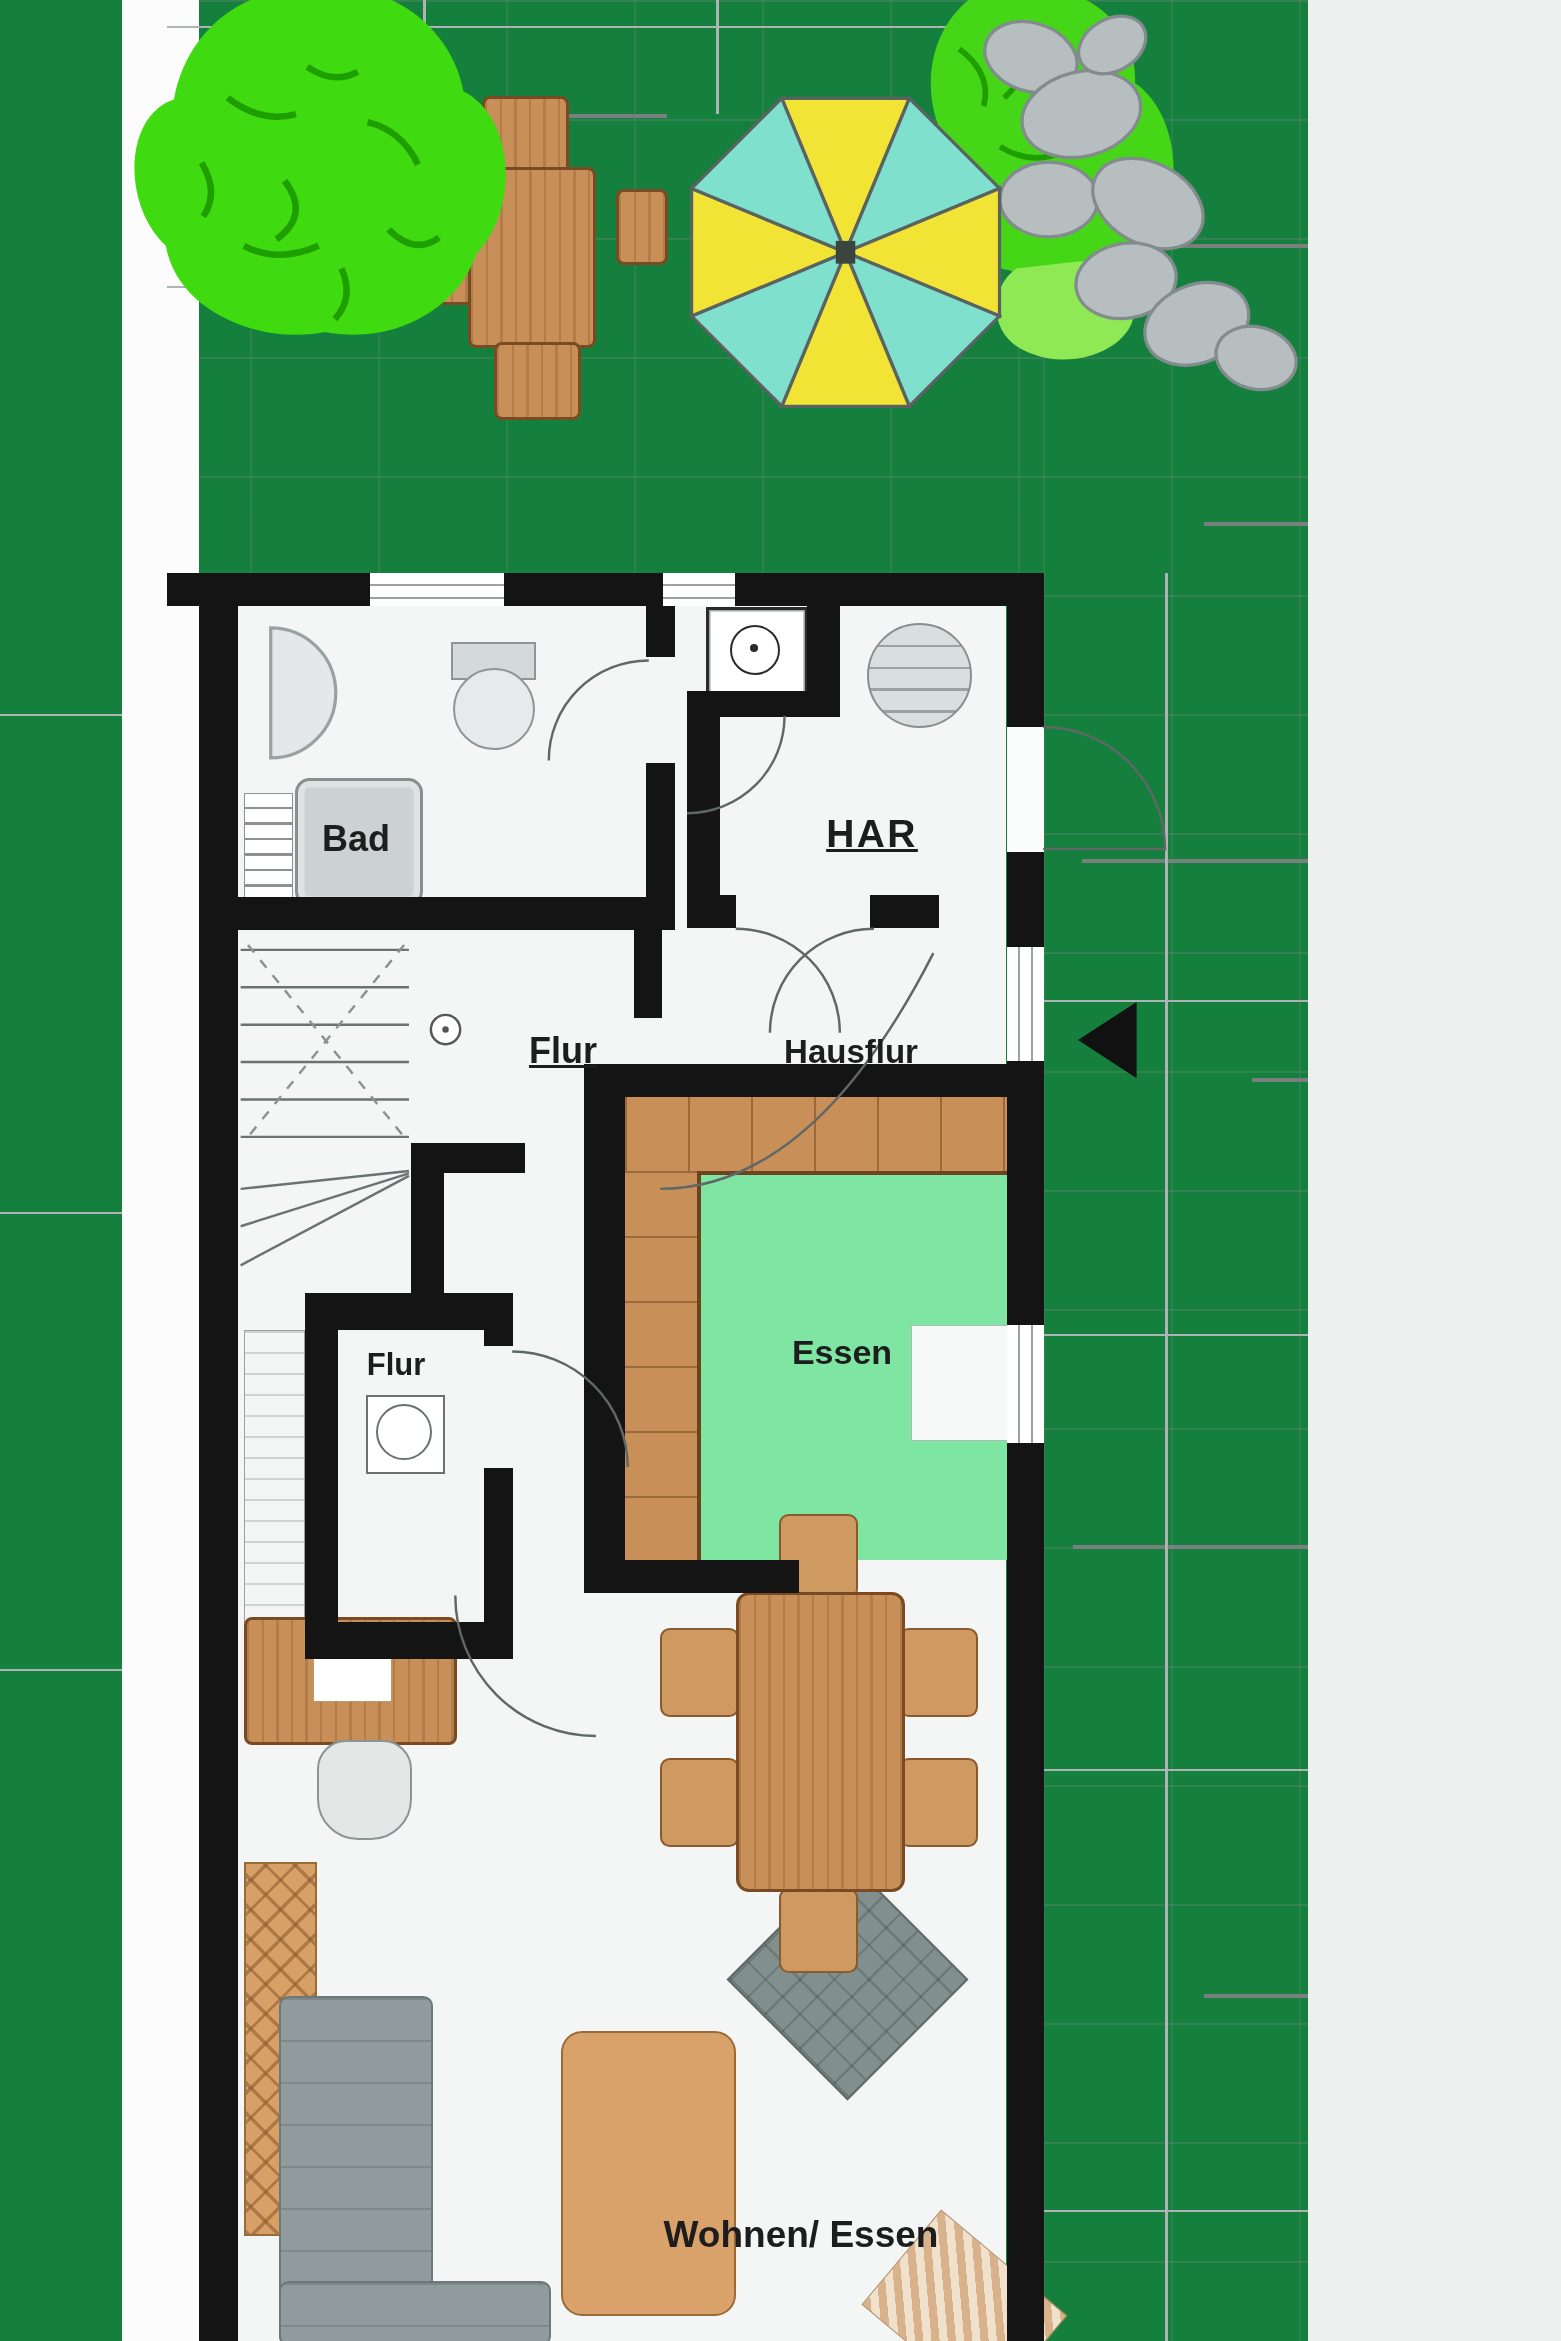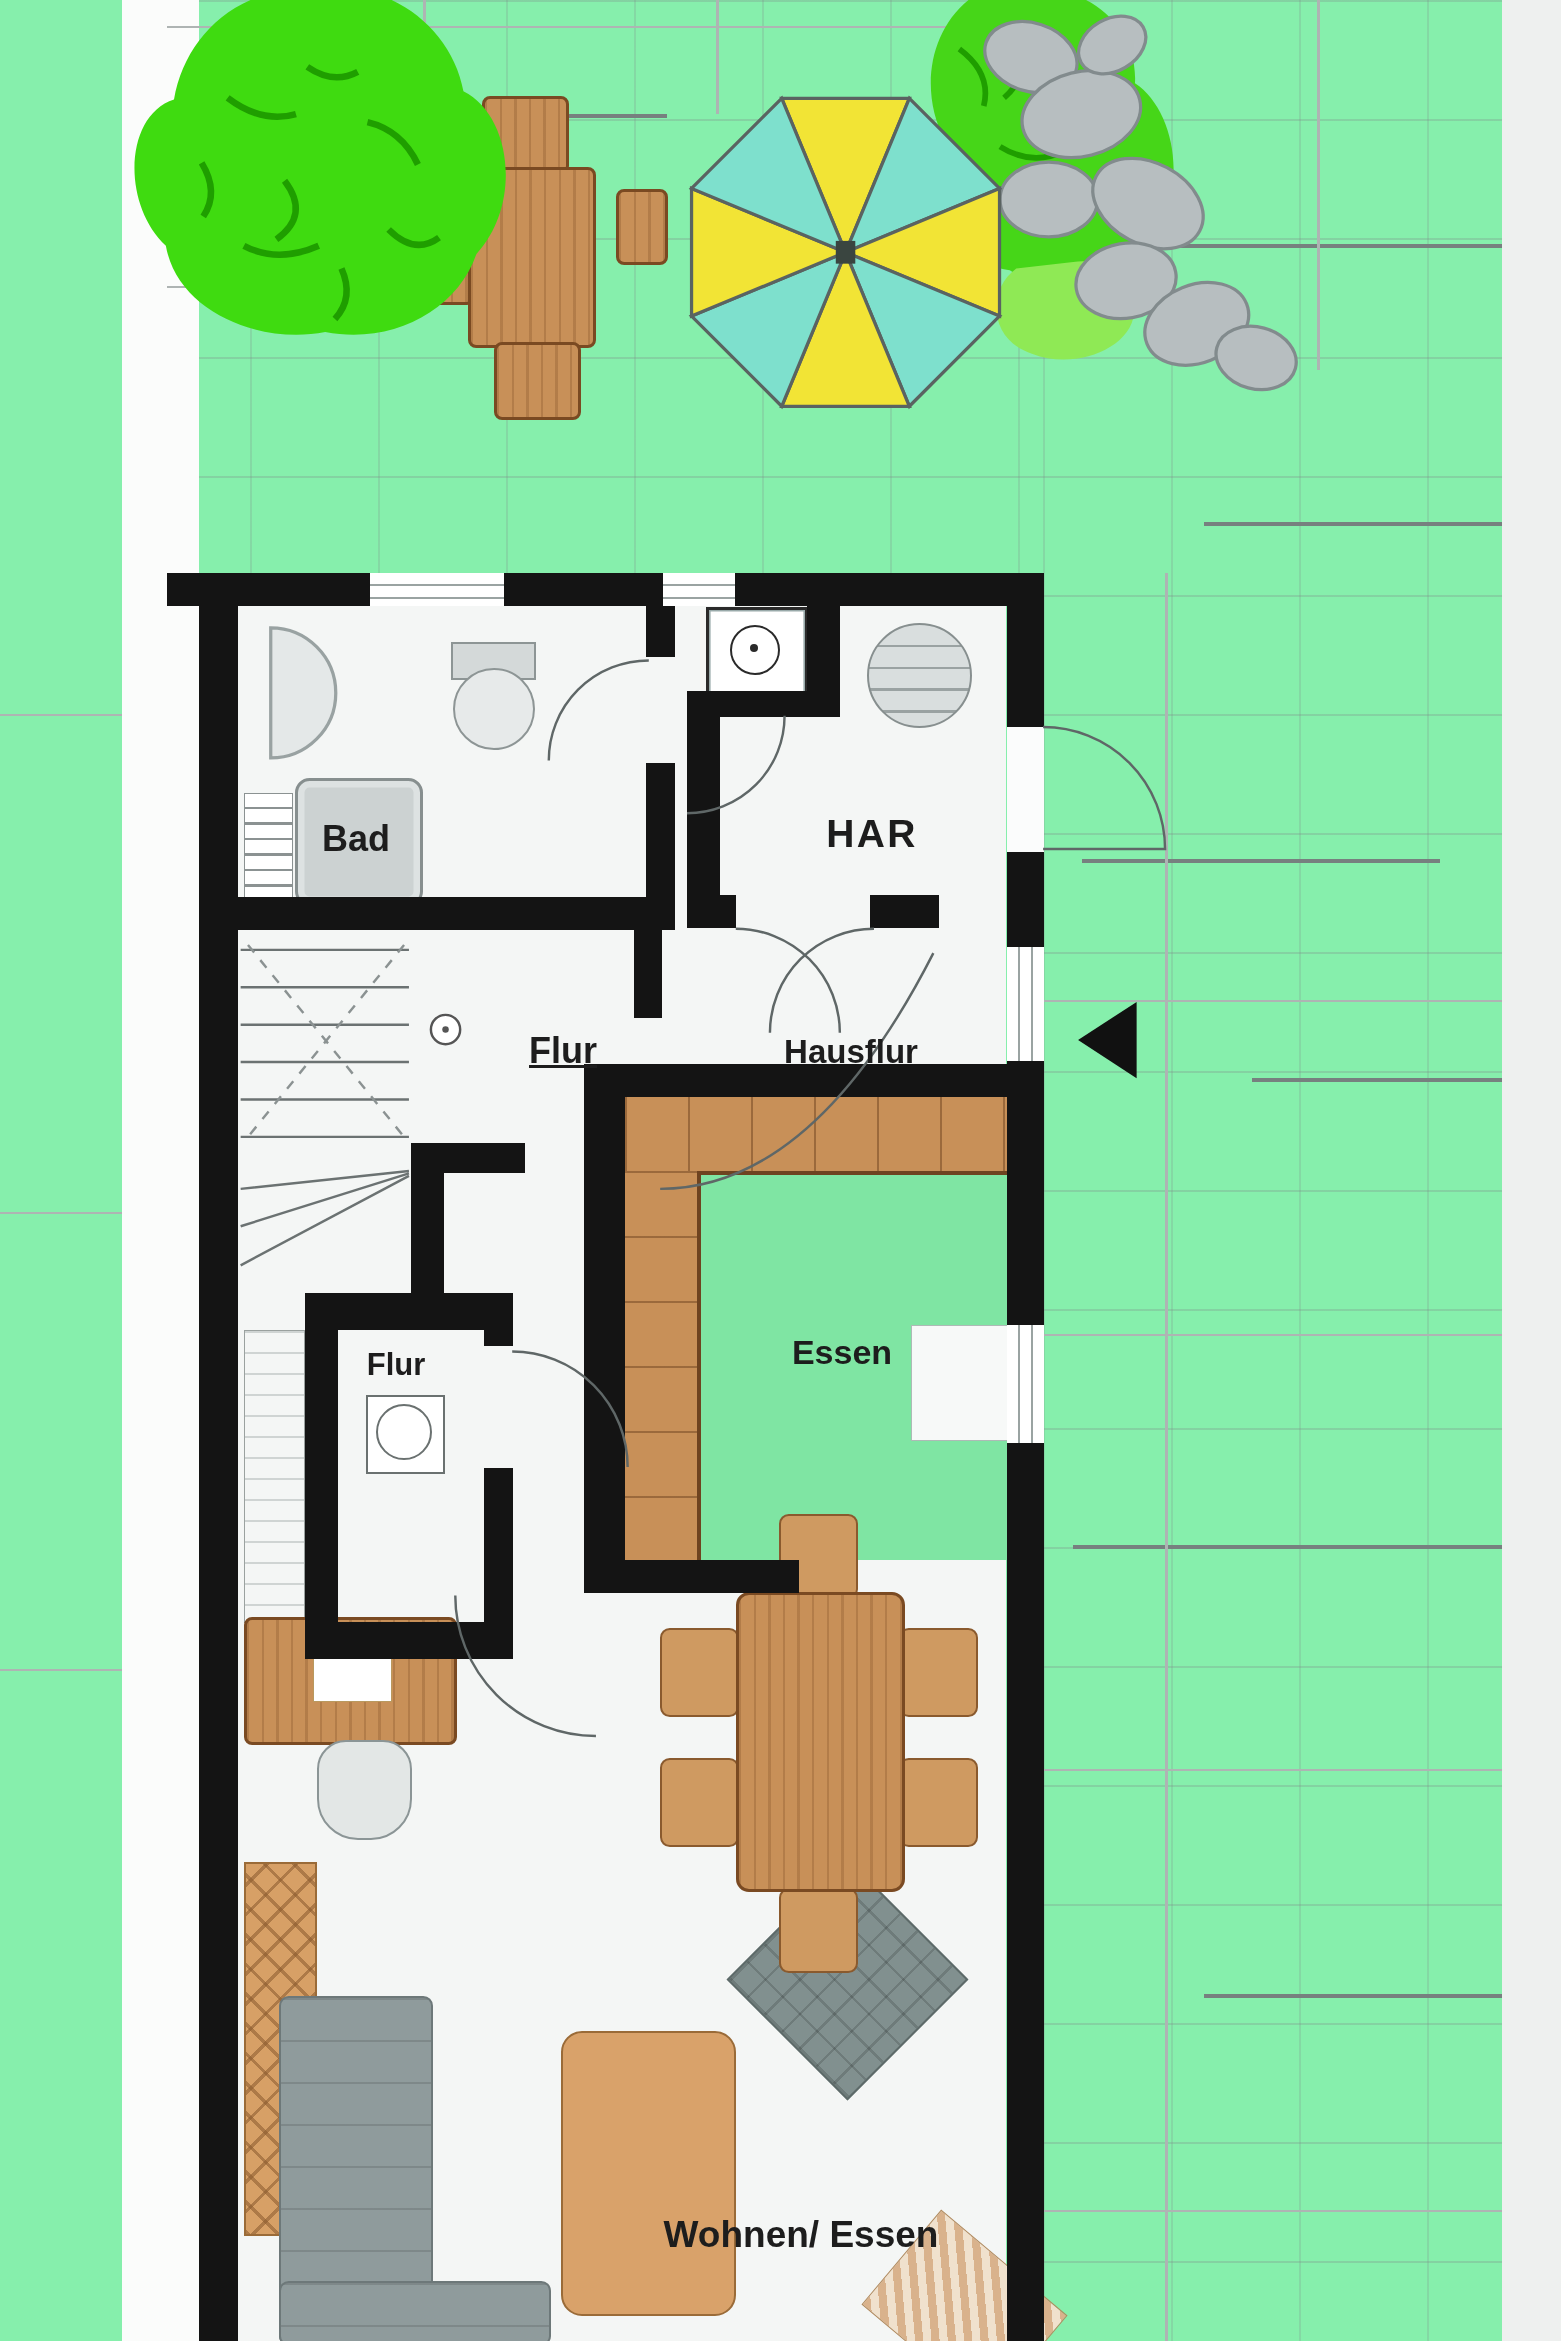--- a/index.html
+++ b/index.html
@@ -1,16 +1,16 @@
 <!DOCTYPE html>
 <html style="font-size:13px"><head>
 <meta charset="utf-8">
 <style>
   html,body{margin:0;padding:0;background:#eef0ef;font-family:"Liberation Sans",sans-serif;}
-  #canvas{position:relative;width:1502px;height:2342px;overflow:hidden;background:#86efac;}
+  #canvas{position:relative;width:1308px;height:2342px;overflow:hidden;background:#15803d;}
   .abs{position:absolute;}
   
   .terrace{position:absolute;background-image:
       repeating-linear-gradient(to bottom, rgba(125,135,135,.28) 0 2.4px, transparent 2.4px 119px),
       repeating-linear-gradient(to right,  rgba(125,135,135,.22) 0 2.4px, transparent 2.4px 128px);}
   .band-white{position:absolute;background:#fbfcfb;}
   .tl{position:absolute;background:#77807f;height:4.1px;}
   .tl.light{background:#aeb4b3;height:2.4px;}
   .tl.v{width:3.3px;height:auto;}
   
@@ -194,21 +194,21 @@
       <path d="M296 1168 H503 M296 1214 H503 M296 1260 H503 M296 1306 H503 M296 1352 H503 M296 1398 H503"></path>
       <path d="M503 1440 L296 1462 M503 1443 L296 1508 M503 1446 L296 1556"></path>
       <path d="M305 1162 L497 1398 M497 1162 L305 1398" stroke="#8b9292" stroke-dasharray="12 12"></path>
       <circle cx="548" cy="1266" r="18" stroke="#555" fill="#fff"></circle>
       <circle cx="548" cy="1266" r="4" fill="#555" stroke="none"></circle>
     </g>
     <polygon points="1398,1232 1398,1326 1326,1279" fill="#111"></polygon>
   </svg>
 
   <span class="lbl" style="left:356px;top:839px;font-size:36px;">Bad</span>
-  <span class="lbl" style="left:872px;top:834px;font-size:39px;letter-spacing:2.4px;">HAR</span>
+  <span class="lbl" style="left:872px;top:834px;font-size:39px;letter-spacing:2.4px;text-decoration:underline;">HAR</span>
   <span class="lbl" style="left:563px;top:1051px;font-size:36px;text-decoration:underline;">Flur</span>
   <span class="lbl" style="left:851px;top:1052px;font-size:33px;">Hausflur</span>
   <span class="lbl" style="left:842px;top:1352px;font-size:34px;">Essen</span>
   <span class="lbl" style="left:396px;top:1365px;font-size:31px;">Flur</span>
   <span class="lbl" style="left:801px;top:2235px;font-size:37px;">Wohnen/ Essen</span>
 
 </div>
 
 
 </body></html>

